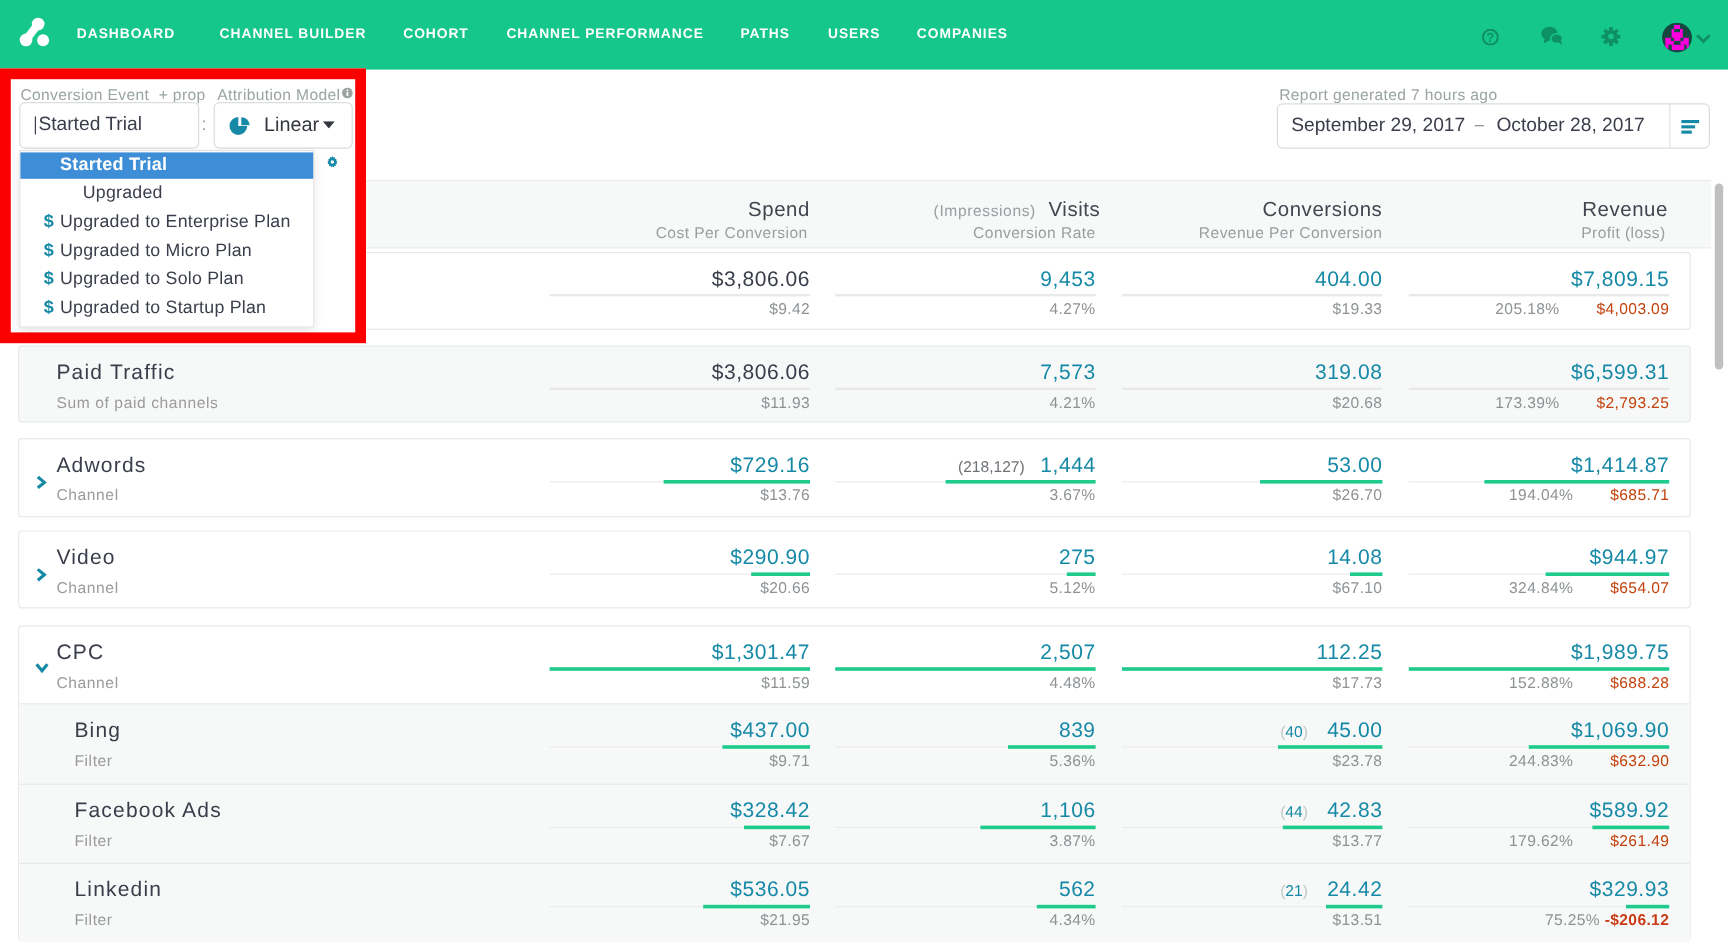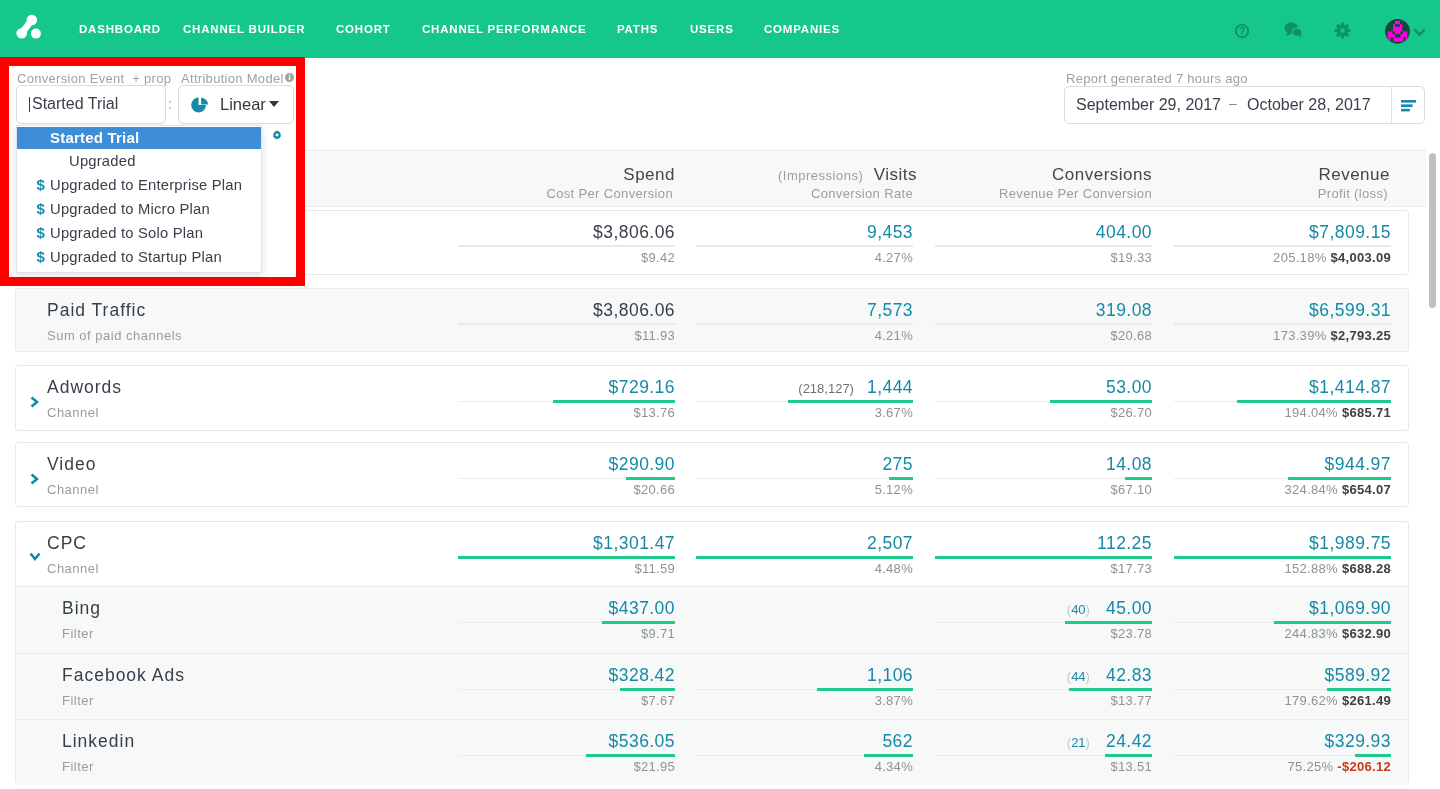--- a/index.html
+++ b/index.html
@@ -43,21 +43,21 @@
   white-space:nowrap; }
 .mv.dark { color:#3a3e4b; }
 .paren { font-size:13px; color:#6e7277; margin-right:13px; letter-spacing:0; }
 .pw { font-size:13px; margin-right:16px; color:#c3c8cb; letter-spacing:0; }
 .pw b { color:#1589a6; font-weight:normal; }
 .track { position:absolute; left:0; right:0; top:35px; height:1px; background:#ececec; }
 .track.fat { height:2px; top:34px; background:#e9e9e9; }
 .fill { position:absolute; right:0; top:-1px; height:3px; background:#1fcb8c; }
 .sv { position:absolute; right:0; top:39px; font-size:13px; line-height:16px; color:#8e9295; letter-spacing:0.3px;
   white-space:nowrap; }
-.pos { color:#404040; font-weight:bold; }
+.pos { color:#c2410c; font-weight:normal;margin-left:27px; }
 .neg { color:#c93a16; font-weight:bold; }
 .sep { border-top:1px solid #e7e9ea; }
 
 
 #redbox { position:absolute; left:0; top:57px; width:305px; height:229px; background:#fff;
   border:9px solid #fb0200; z-index:20; }
 .z30 { z-index:30; }
 #menu { position:absolute; left:16px; top:125px; width:246px; background:#fff; padding:1px 0 3px 0;
   border:1px solid #e3e3e3; box-shadow:0 3px 8px rgba(0,0,0,0.12); z-index:31; }
 .mi { height:24px; line-height:24px; font-size:14.8px; color:#3a3e4b; padding-left:52px; white-space:nowrap; letter-spacing:0.2px; }
@@ -73,21 +73,21 @@
 
 <div id="nav">
   <svg class="navicon" style="left:14px;top:12px;" width="30" height="30" viewBox="0 0 30 30">
     <g fill="#fff">
       <circle cx="7.7" cy="21.3" r="5.3"></circle>
       <circle cx="17.8" cy="8" r="5.3"></circle>
       <line x1="7.7" y1="21.3" x2="17.8" y2="8" stroke="#fff" stroke-width="6.6"></line>
       <circle cx="21.9" cy="21.6" r="5"></circle>
     </g>
   </svg>
-  <span class="navlink" style="left:79px;">DASHBOARD</span>
+  <span class="navlink" style="left:64px;">DASHBOARD</span>
   <span class="navlink" style="left:183px;">CHANNEL BUILDER</span>
   <span class="navlink" style="left:336px;">COHORT</span>
   <span class="navlink" style="left:422px;">CHANNEL PERFORMANCE</span>
   <span class="navlink" style="left:617px;">PATHS</span>
   <span class="navlink" style="left:690px;">USERS</span>
   <span class="navlink" style="left:764px;">COMPANIES</span>
 
   <svg class="navicon" style="left:1235px;top:24px;" width="14" height="14" viewBox="0 0 14 14">
     <circle cx="7" cy="7" r="6.2" fill="none" stroke="#0e9165" stroke-width="1.8"></circle>
     <text x="7" y="10.9" text-anchor="middle" font-size="11" font-weight="bold" fill="#0e9165" font-family="Liberation Sans">?</text>
@@ -330,20 +330,27 @@
   </div>
   <div class="row sub sep" style="top:64px; height:67px; background:#f7f8f8;">
     <div class="name">Bing</div>
       <div class="rlbl">Filter</div>
     <div class="cell c1">
         <div class="mv">$437.00</div>
         <div class="track">
           <i class="fill" style="width:73px;"></i>
         </div>
         <div class="sv">$9.71</div>
+      </div>
+    <div class="cell c2">
+        <div class="mv">839</div>
+        <div class="track">
+          <i class="fill" style="width:73px;"></i>
+        </div>
+        <div class="sv">5.36%</div>
       </div>
     <div class="cell c3">
         <div class="mv"><span class="pw">(<b>40</b>)</span>45.00</div>
         <div class="track">
           <i class="fill" style="width:87px;"></i>
         </div>
         <div class="sv">$23.78</div>
       </div>
     <div class="cell c4">
         <div class="mv">$1,069.90</div>

